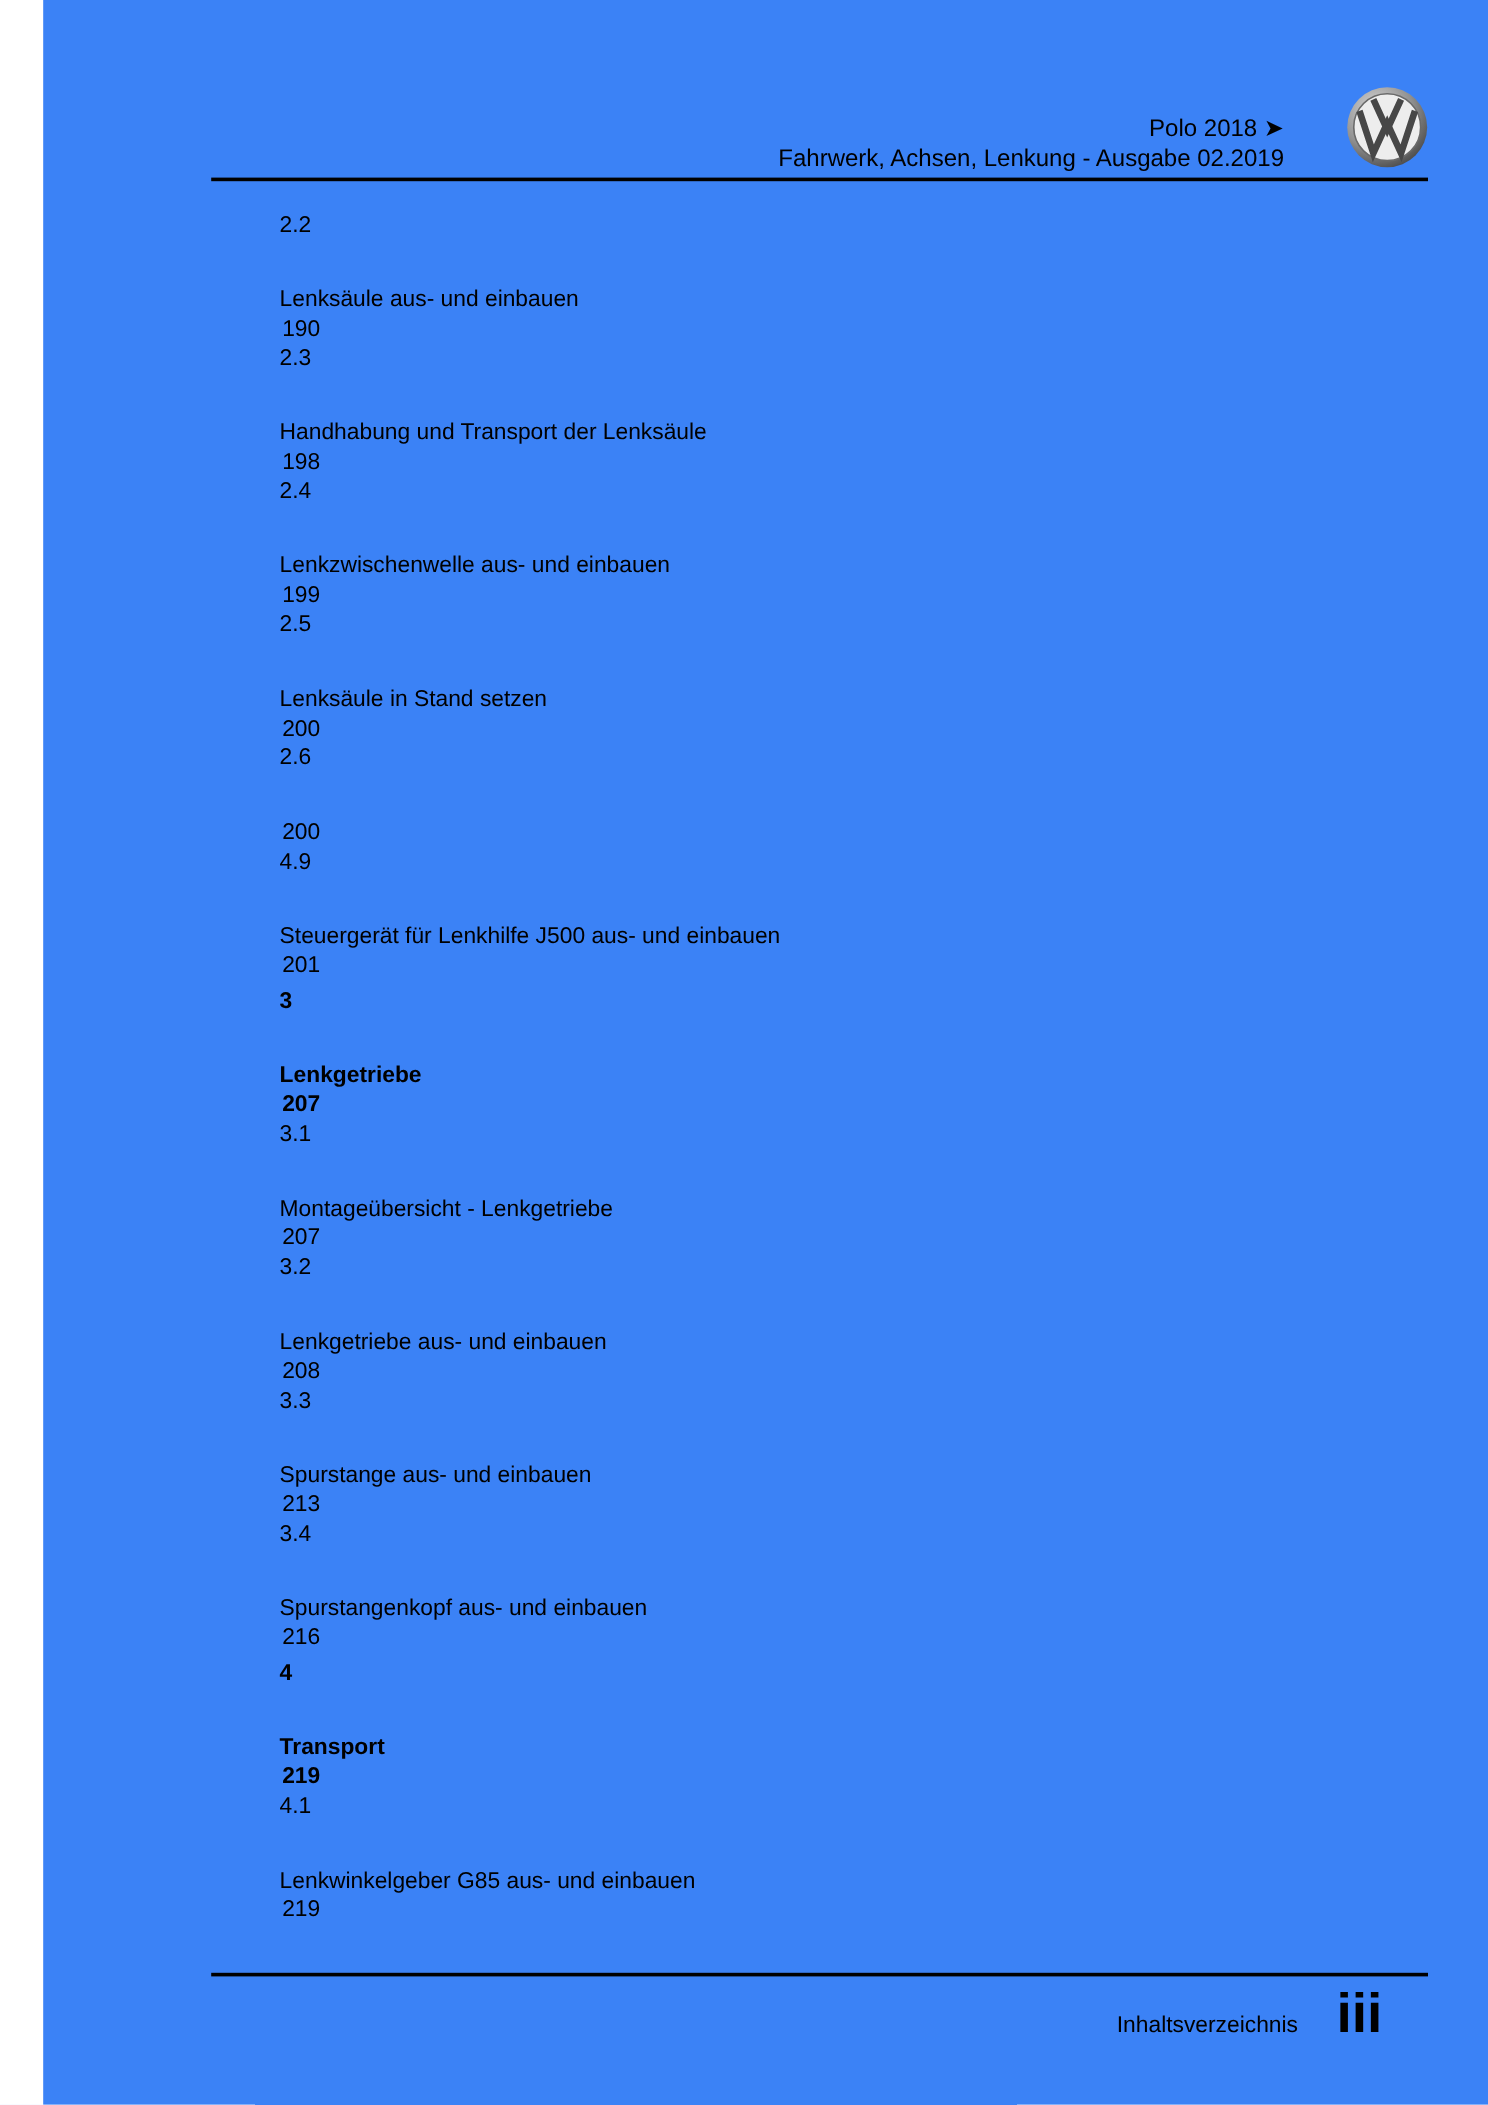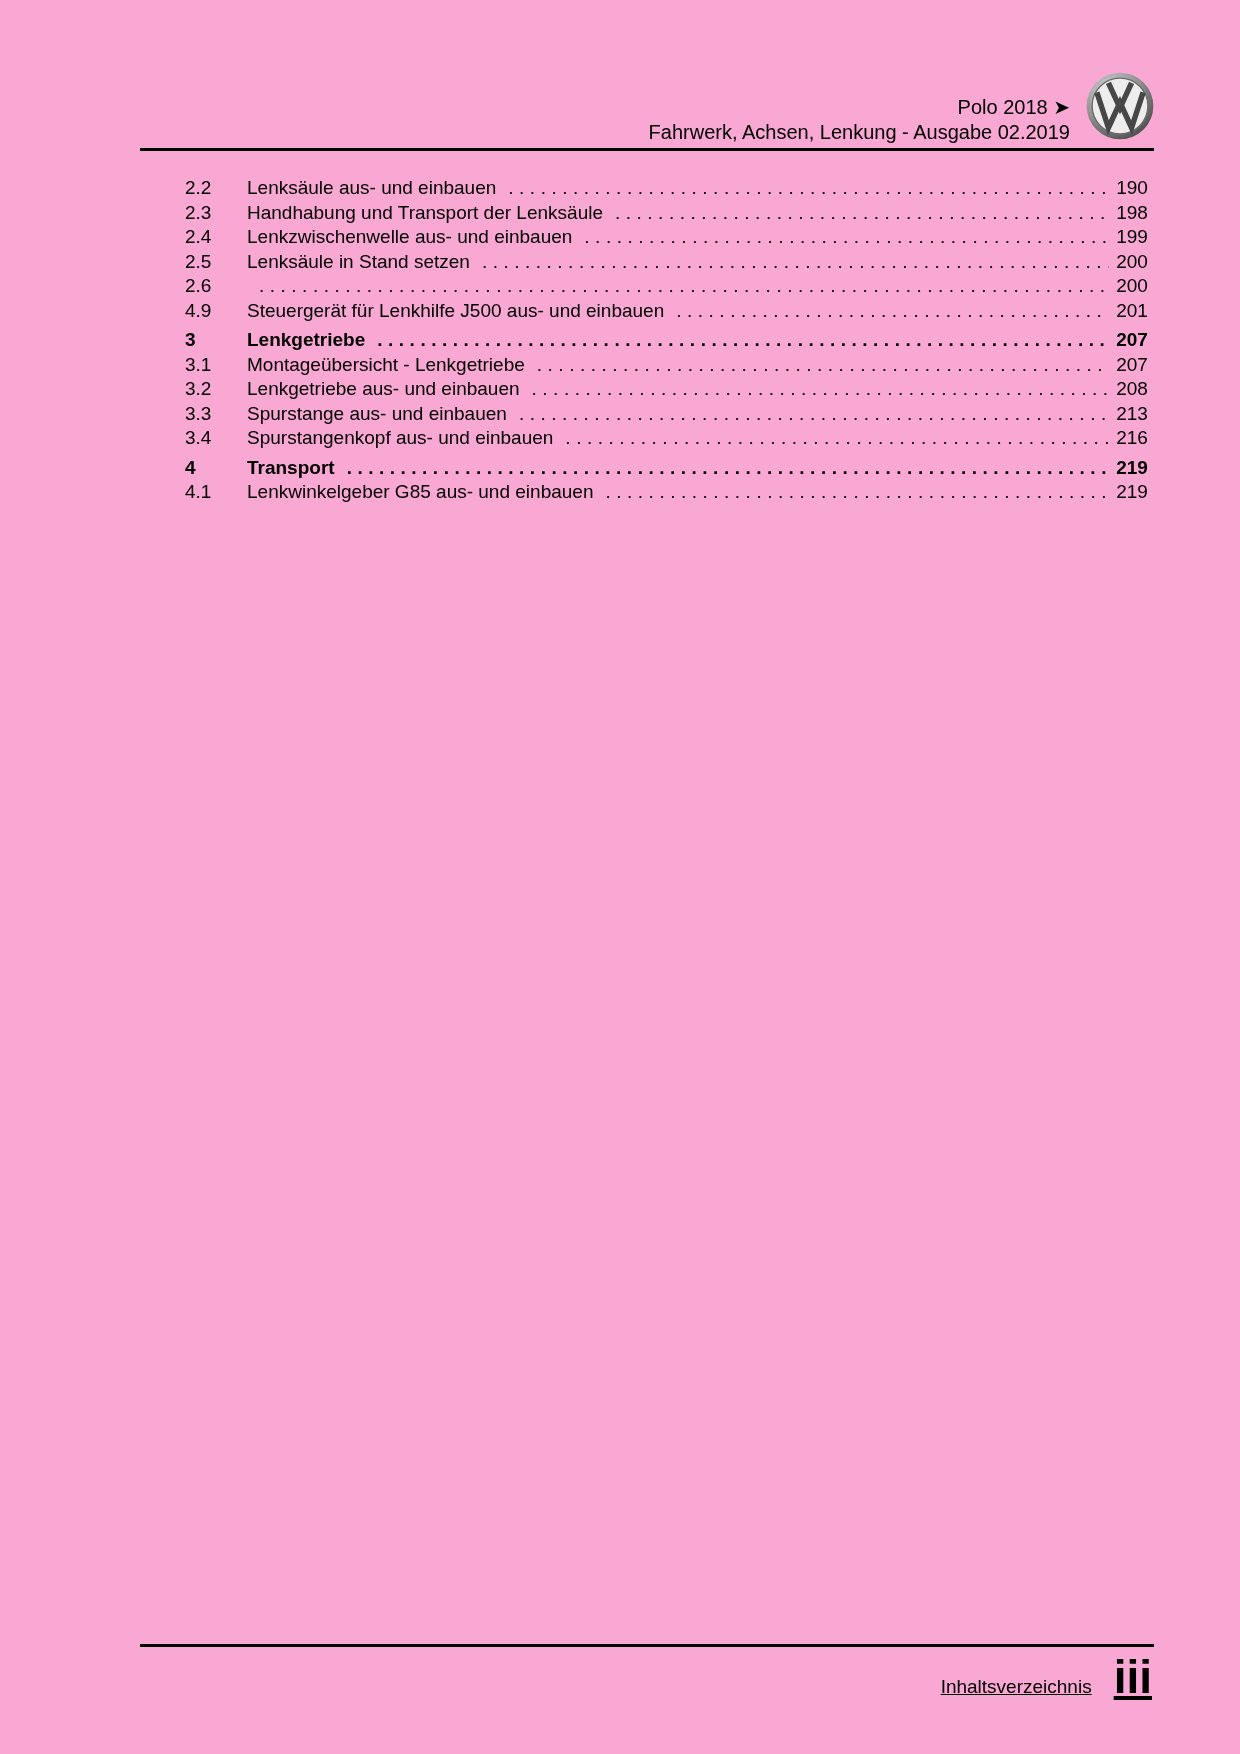--- a/index.html
+++ b/index.html
@@ -4,21 +4,21 @@
 <title>Inhaltsverzeichnis</title>
 <style>
   html, body { margin: 0; padding: 0; background: #ffffff; }
   body {
     width: 1240px; height: 1754px;
     font-family: "Liberation Sans", "DejaVu Sans", sans-serif;
     color: #000;
     position: relative;
     overflow: hidden;
   }
-  .page { position: absolute; inset: 0; background: #f9a8d4; }
+  .page { position: absolute; inset: 0; background: #3b82f6; margin-left: 36px; }
 
   
   .header-text {
     position: absolute; top: 95px; right: 170px;
     text-align: right; font-size: 20px; line-height: 25px;
     white-space: nowrap;
   }
   .vw-logo {
     position: absolute; top: 72px; left: 1086px;
     width: 68px; height: 68px;
@@ -28,43 +28,42 @@
     width: 1014px; height: 3px; background: #000;
   }
 
   
   .toc {
     position: absolute; top: 176px; left: 185px;
     width: 965px; 
   }
   .toc-row {
     display: flex; align-items: baseline;
-    font-size: 19px; line-height: 24.5px;
+    font-size: 19px; line-height: 24.5px; flex-direction: column;
   }
   .toc-row.section { font-weight: bold; margin-top: 5px; }
   .toc-num   { flex: 0 0 62px; }
   .toc-title { flex: 0 0 auto; white-space: nowrap; }
   .toc-leader {
     flex: 1 1 0; min-width: 0;
     overflow: hidden; white-space: nowrap;
     letter-spacing: 5.5px;
     margin-left: 12px; margin-right: 5px;
   }
   .toc-page { flex: 0 0 auto; min-width: 36px; text-align: center; }
 
   
   .footer-rule {
     position: absolute; top: 1644px; left: 140px;
     width: 1014px; height: 3px; background: #000;
   }
   .footer-text {
     position: absolute; top: 1654px; right: 88px;
-    display: flex; align-items: baseline; gap: 22px;
+    display: flex; align-items: baseline; gap: 32px;
     white-space: nowrap;
-    text-decoration: underline;
   }
   .footer-label { font-size: 19px; }
   .footer-page  { font-size: 46px; font-weight: bold; line-height: 1; }
 </style>
 </head>
 <body>
 
 <div class="page">
 
   <div class="header-text">

